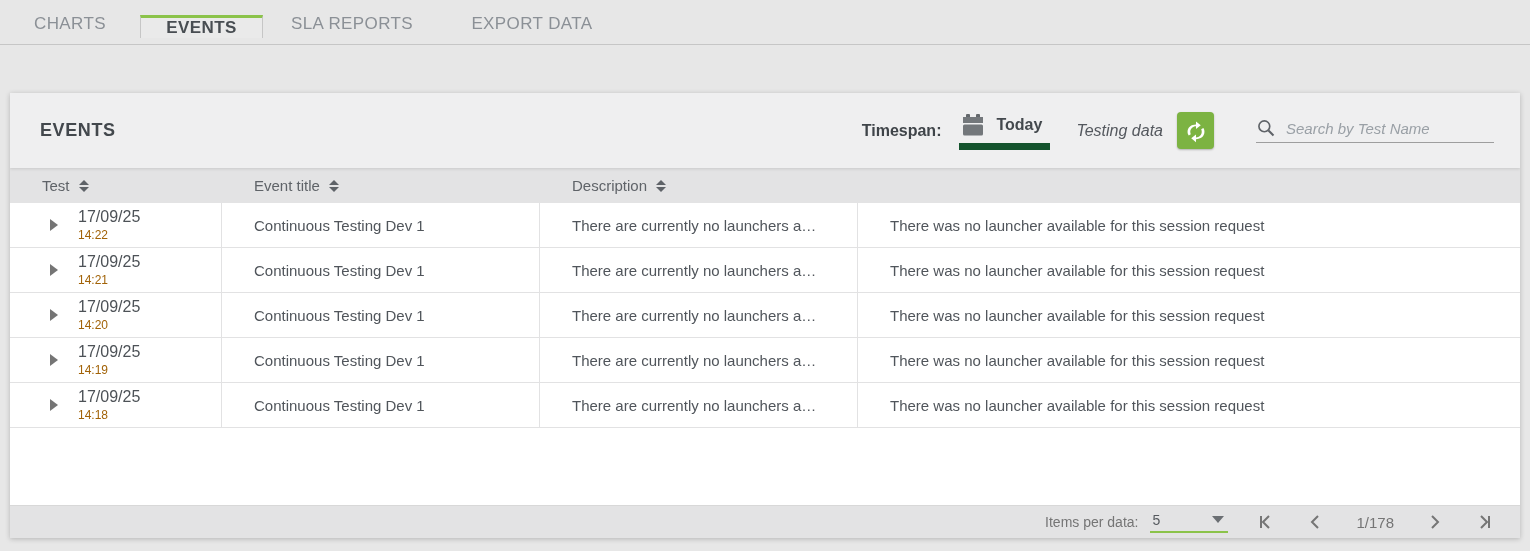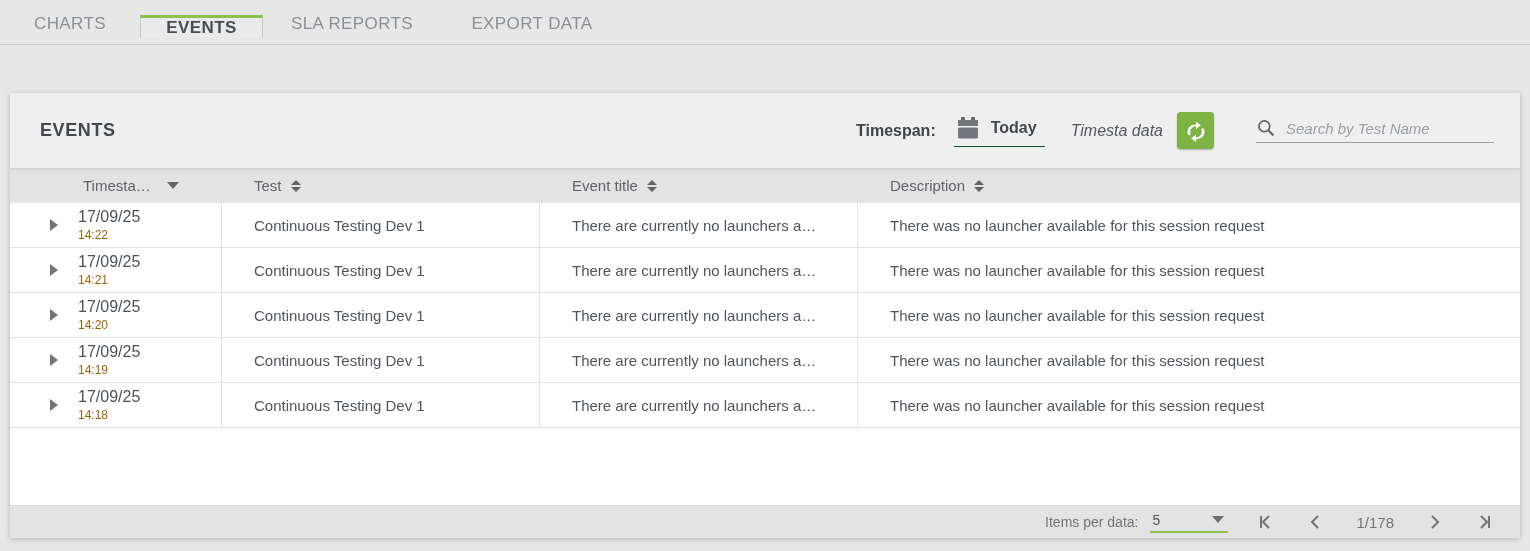--- a/index.html
+++ b/index.html
@@ -40,21 +40,21 @@
   .panel-header {
     height:75px; flex:0 0 75px; background:#efeff0;
     display:flex; align-items:center; padding:0 26px 0 30px;
     box-shadow:0 1px 3px rgba(0,0,0,.12); position:relative; z-index:3;
   }
   .panel-title { font-size:18px; font-weight:bold; letter-spacing:.6px; color:#43484d; }
   .toolbar { margin-left:auto; display:flex; align-items:center; }
   .timespan-label { font-size:16px; font-weight:bold; color:#3f4449; margin-right:18px; }
   .timespan-select {
     display:inline-flex; align-items:center; gap:11px;
-    border-bottom:1px solid #14532d; padding:2px 8px 6px 2px; cursor:pointer;
+    border-bottom:7px solid #14532d; padding:2px 8px 6px 2px; cursor:pointer;
   }
   .timespan-value { font-size:16px; font-weight:bold; color:#43484d; }
   .cal-icon { width:24px; height:24px; display:block; }
   .refresh-label { font-style:italic; font-size:16px; color:#54585e; margin:0 14px 0 26px; }
   .refresh-btn {
     width:37px; height:37px; border:none; border-radius:4px;
     background:#7cb342; cursor:pointer;
     display:flex; align-items:center; justify-content:center;
     box-shadow:0 1px 2px rgba(0,0,0,.25);
   }
@@ -144,44 +144,40 @@
       <span class="timespan-select">
         <svg class="cal-icon" viewBox="0 0 24 24">
           <rect x="5" y="1" width="4" height="5" rx="1" fill="#64686c"></rect>
           <rect x="15" y="1" width="4" height="5" rx="1" fill="#64686c"></rect>
           <path d="M2 4h20v6H2z" fill="#73777b"></path>
           <rect x="2" y="11.5" width="20" height="11" rx="1.5" fill="#73777b"></rect>
         </svg>
         <span class="timespan-value">Today</span>
       </span>
 
-      <span class="refresh-label">Timesta data</span>
+      <span class="refresh-label">Testing data</span>
 
       <button class="refresh-btn">
         <svg viewBox="0 0 24 24">
           <path fill="#ffffff" d="M12 6V3.2L16.4 6.7 12 10.2V7.5c-2.9 0-5.3 2.4-5.3 5.3 0 .8.2 1.6.5 2.3l-1.9 1.1C4.5 15.2 4.2 14 4.2 12.8 4.2 8.5 7.7 6 12 6z"></path>
           <path fill="#ffffff" d="M12 19.5v2.8l-4.4-3.5L12 15.3V18c2.9 0 5.3-2.4 5.3-5.3 0-.8-.2-1.6-.5-2.3l1.9-1.1c.8 1 1.1 2.2 1.1 3.4 0 4.3-3.5 6.8-7.8 6.8z"></path>
         </svg>
       </button>
 
       <span class="search-box">
         <svg viewBox="0 0 24 24">
           <circle cx="10" cy="10" r="6.5" stroke="#5f6368" stroke-width="2" fill="none"></circle>
           <line x1="15" y1="15" x2="21" y2="21" stroke="#5f6368" stroke-width="2.4"></line>
         </svg>
         <input class="search-input" type="text" placeholder="Search by Test Name" style="">
       </span>
     </div>
   </div>
 
   <div class="thead">
-    <div class="th first">
-      <span>Timesta…</span>
-      <i class="sort-desc"></i>
-    </div>
     <div class="th">
       <span>Test</span>
       <span class="sort-both">
           <i class="up"></i>
           <i class="dn"></i>
         </span>
     </div>
     <div class="th">
       <span>Event title</span>
       <span class="sort-both">

